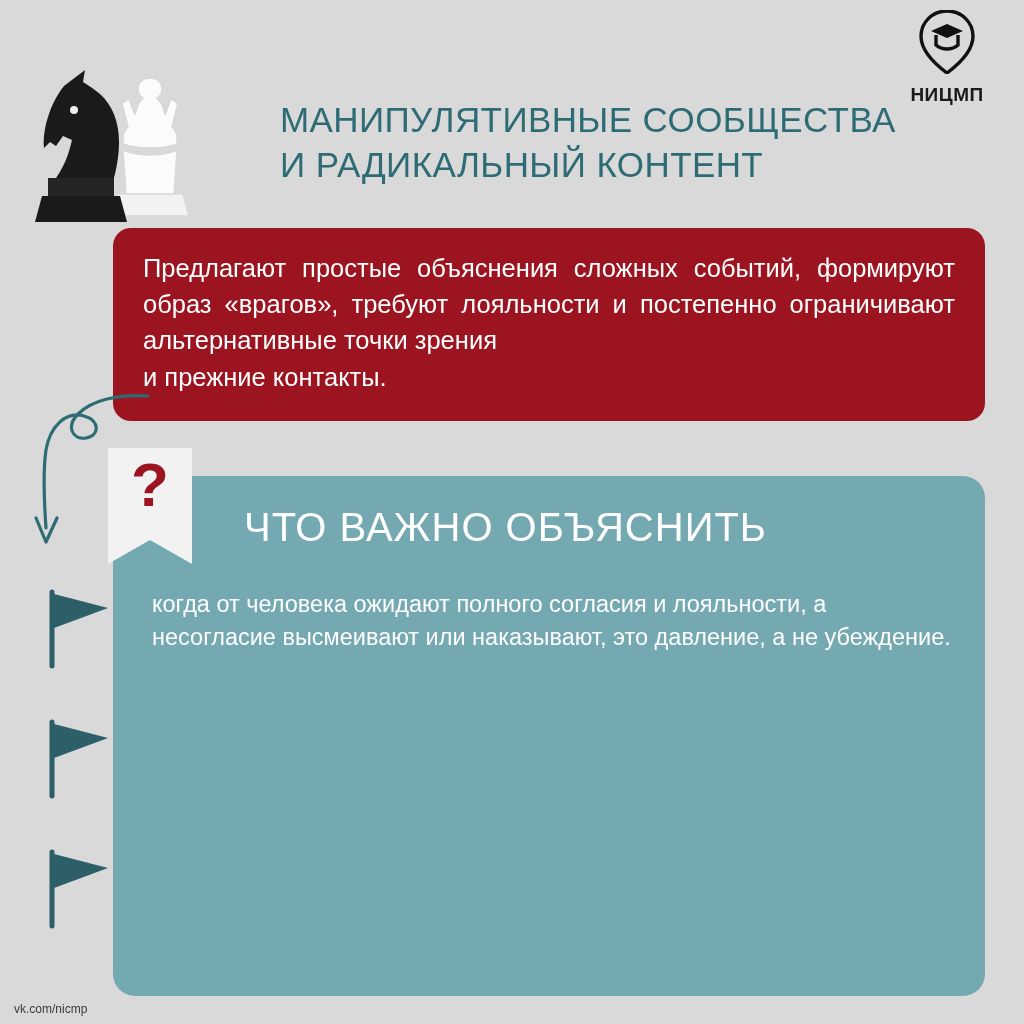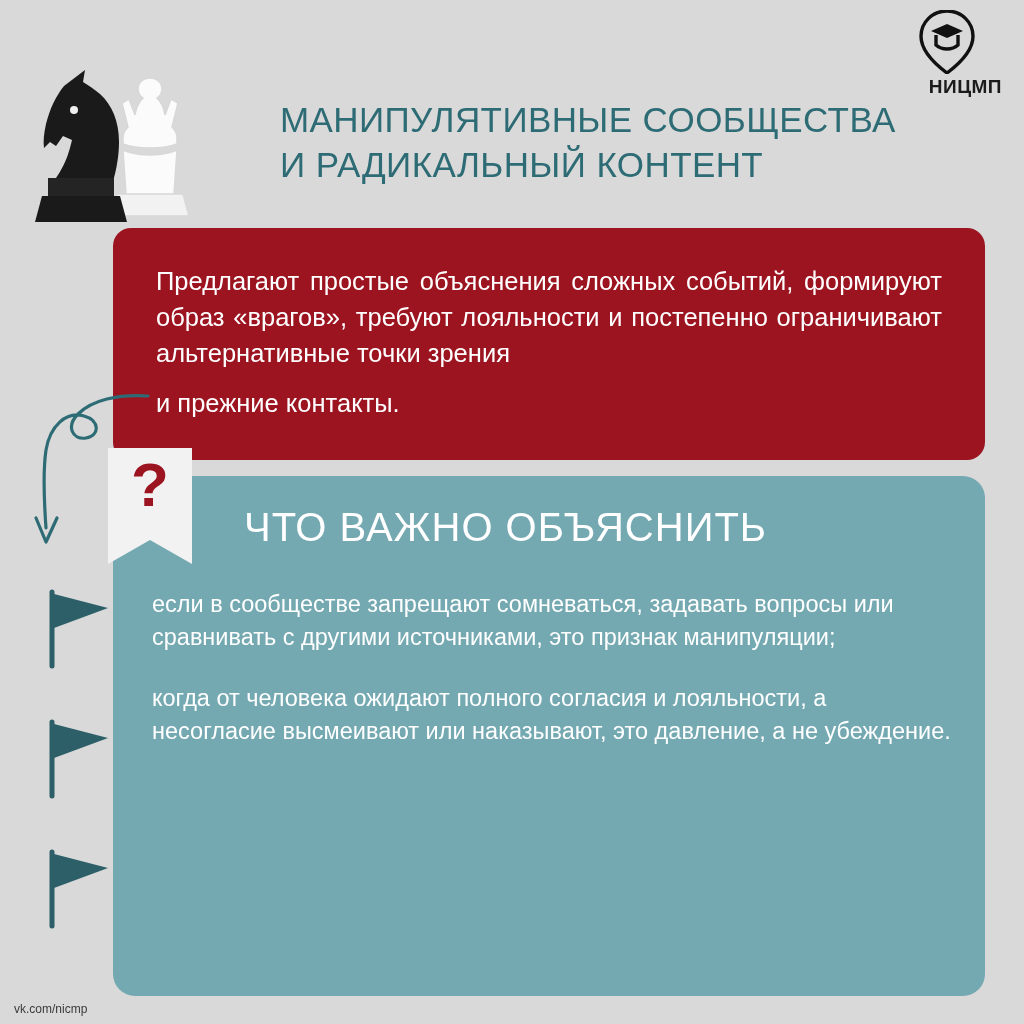--- a/index.html
+++ b/index.html
@@ -33,22 +33,21 @@
     width: 56px;
     height: 64px;
     margin: 0 auto;
     display: block;
   }
   .logo-text {
     font-size: 19px;
     font-weight: bold;
     letter-spacing: 0.5px;
     color: #1b1b1b;
-    margin-top: 2px;
-    text-align: right;
+    margin-top: 10px;
   }
 
   
   .chess {
     position: absolute;
     left: 22px;
     top: 50px;
     width: 190px;
     height: 190px;
   }
@@ -80,21 +79,21 @@
     background: #9b1420;
     border-radius: 18px;
     padding: 22px 30px 26px 30px;
     color: #ffffff;
     font-size: 25.5px;
     line-height: 1.42;
     text-align: justify;
     font-weight: 500;
   }
   .red-box p {
-    margin: 13px;
+    margin: 0;
   }
   .red-box p:last-child {
     text-align: left;
   }
 
   
   .arrow {
     position: absolute;
     left: 30px;
     top: 390px;
@@ -235,19 +234,18 @@
   <svg class="flag f2" viewBox="0 0 88 82">
     <path d="M30 4 L30 78" stroke="#2d5f68" stroke-width="5" stroke-linecap="round"></path>
     <path d="M32 6 L86 20 L32 40 Z" fill="#2d5f68"></path>
   </svg>
   <svg class="flag f3" viewBox="0 0 88 82">
     <path d="M30 4 L30 78" stroke="#2d5f68" stroke-width="5" stroke-linecap="round"></path>
     <path d="M32 6 L86 20 L32 40 Z" fill="#2d5f68"></path>
   </svg>
 
   <div class="bullets">
-    <div class="bullet">если в сообществе запрещают сомневаться, задавать вопросы или сравнивать с другими источниками, это признак манипуляции;</div>
     <div class="bullet">когда от человека ожидают полного согласия и лояльности, а несогласие высмеивают или наказывают, это давление, а не убеждение.</div>
   </div>
 
   <div class="footer">vk.com/nicmp</div>
 
 </div>
 
 </body></html>

